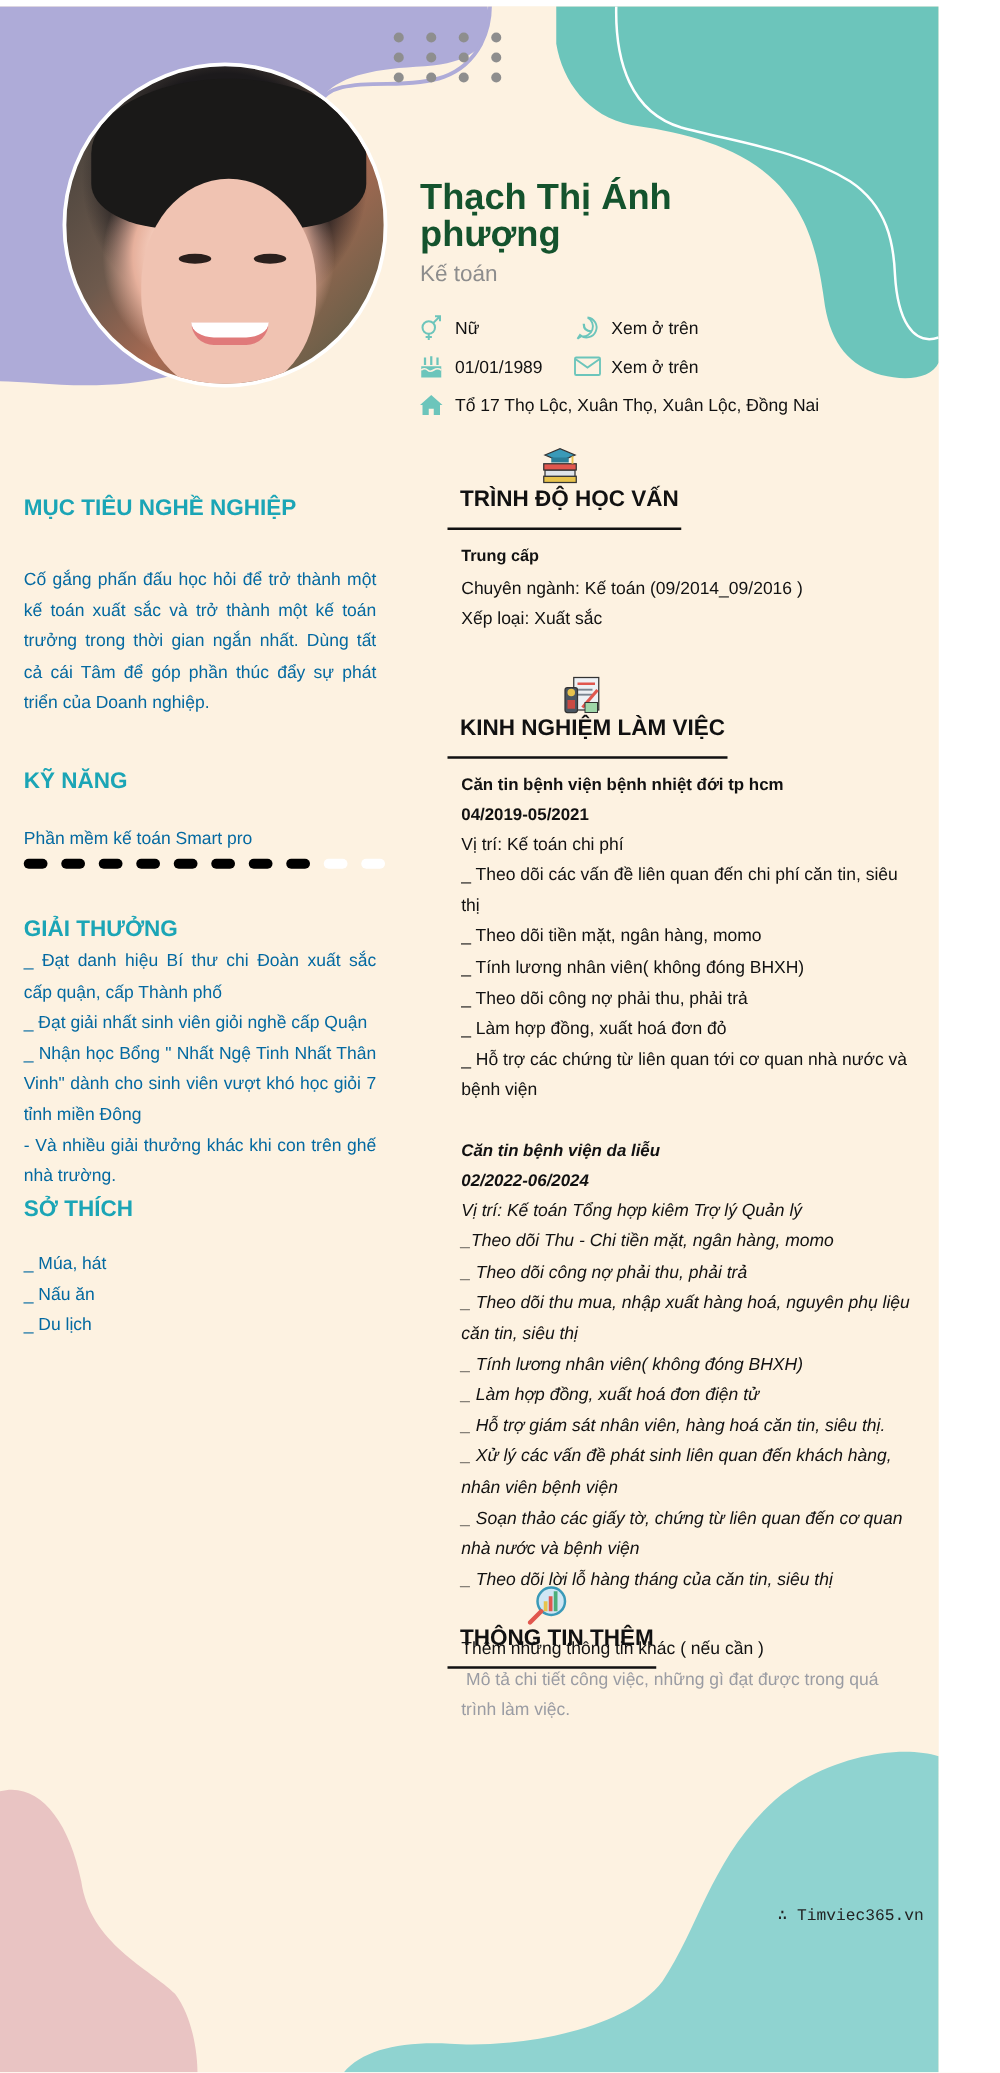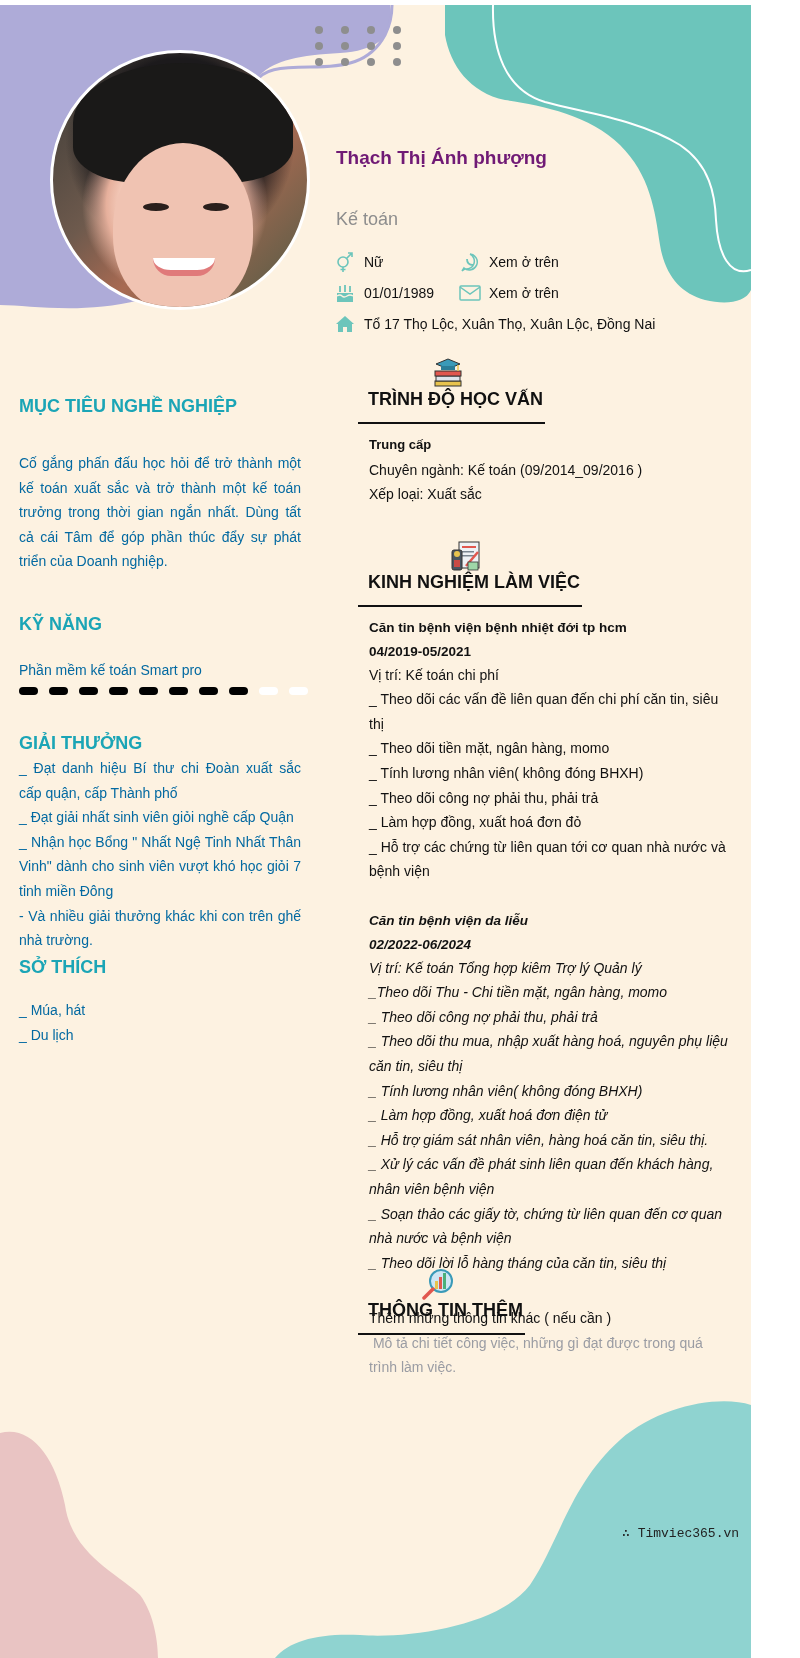--- a/index.html
+++ b/index.html
@@ -9,21 +9,21 @@
   .deco { position: absolute; left: 0; top: 0; width: 751px; height: 1653px; pointer-events: none; }
   .avatar { position: absolute; left: 50px; top: 45px; width: 260px; height: 260px; border-radius: 50%; border: 3px solid #fff;
     background: radial-gradient(circle at 48% 60%, #f2c7b6 0 28%, #e6b09c 34%, transparent 46%),
                 radial-gradient(circle at 50% 35%, #1c1a1c 0 40%, transparent 55%),
                 linear-gradient(135deg, #3b3a36 0%, #6e5a4d 40%, #a86a52 60%, #4d5a44 100%);
     overflow: hidden; }
   .avatar .face { position: absolute; left: 60px; top: 90px; width: 140px; height: 170px; border-radius: 50% 50% 45% 45%; background: #f0c3b2; }
   .avatar .hair { position: absolute; left: 20px; top: 10px; width: 220px; height: 120px; border-radius: 50% 50% 30% 30%; background: #1a1918; }
   .avatar .mouth { position: absolute; left: 100px; top: 205px; width: 62px; height: 18px; border-radius: 0 0 30px 30px; background: #fff; border-bottom: 6px solid #e07a7a; }
   .avatar .eye { position: absolute; top: 150px; width: 26px; height: 8px; border-radius: 50%; background: #2a1f1c; }
-  .name { position: absolute; left: 336px; top: 138px; width: 300px; font-size: 19px; line-height: 30px; font-weight: bold; color: #701a75; }
+  .name { position: absolute; left: 336px; top: 138px; width: 300px; font-size: 29px; line-height: 30px; font-weight: bold; color: #14532d; }
   .title { position: absolute; left: 336px; top: 204px; font-size: 18px; color: #8d8d8d; }
   .contact { position: absolute; font-size: 14px; color: #111; display: flex; align-items: center; text-align: right; }
   .contact .ic { width: 22px; height: 22px; margin-right: 8px; display: inline-flex; align-items: center; justify-content: center; }
   .sec-left { position: absolute; left: 19px; font-size: 18px; font-weight: bold; color: #1ba5b6; }
   .para { position: absolute; left: 19px; width: 282px; font-size: 14px; line-height: 24.6px; color: #0369a1; }
   .justify { text-align: justify; }
   .pills { position: absolute; left: 19px; top: 682px; display: flex; gap: 11px; }
   .pill { width: 19px; height: 8px; border-radius: 5px; background: #000; }
   .pill.off { background: #ffffff; }
   .sec-right { position: absolute; left: 368px; display: flex; align-items: center; flex-direction: column; }
@@ -148,20 +148,21 @@
   <div class="para justify" style="top:751px;">
     <div>_ Đạt danh hiệu Bí thư chi Đoàn xuất sắc cấp quận, cấp Thành phố</div>
     <div style="text-align:left">_ Đạt giải nhất  sinh viên giỏi nghề cấp Quận</div>
     <div>_ Nhận học Bổng " Nhất Ngệ Tinh Nhất Thân Vinh" dành cho sinh viên vượt khó học giỏi 7 tỉnh miền Đông</div>
     <div>- Và nhiều giải thưởng khác khi con trên ghế nhà trường.</div>
   </div>
 
   <div class="sec-left" style="top:952px;">SỞ THÍCH</div>
   <div class="para" style="top:993px;">
     <div>_ Múa, hát</div>
+    <div>_ Nấu ăn</div>
     <div>_ Du lịch</div>
   </div>
 
   <div class="sec-right" style="top:352px;">
     <span class="sicon">
       <svg width="32" height="32" viewBox="0 0 32 32">
         <rect x="3" y="24" width="26" height="5" fill="#e8c34d" stroke="#333" stroke-width="1"></rect>
         <rect x="4" y="19" width="24" height="5" fill="#dfe4ea" stroke="#333" stroke-width="1"></rect>
         <rect x="3" y="14" width="26" height="5" fill="#e1574e" stroke="#333" stroke-width="1"></rect>
         <path d="M4,7 L16,2 L28,7 L16,12 Z" fill="#3a9ab8" stroke="#333" stroke-width="1"></path>

